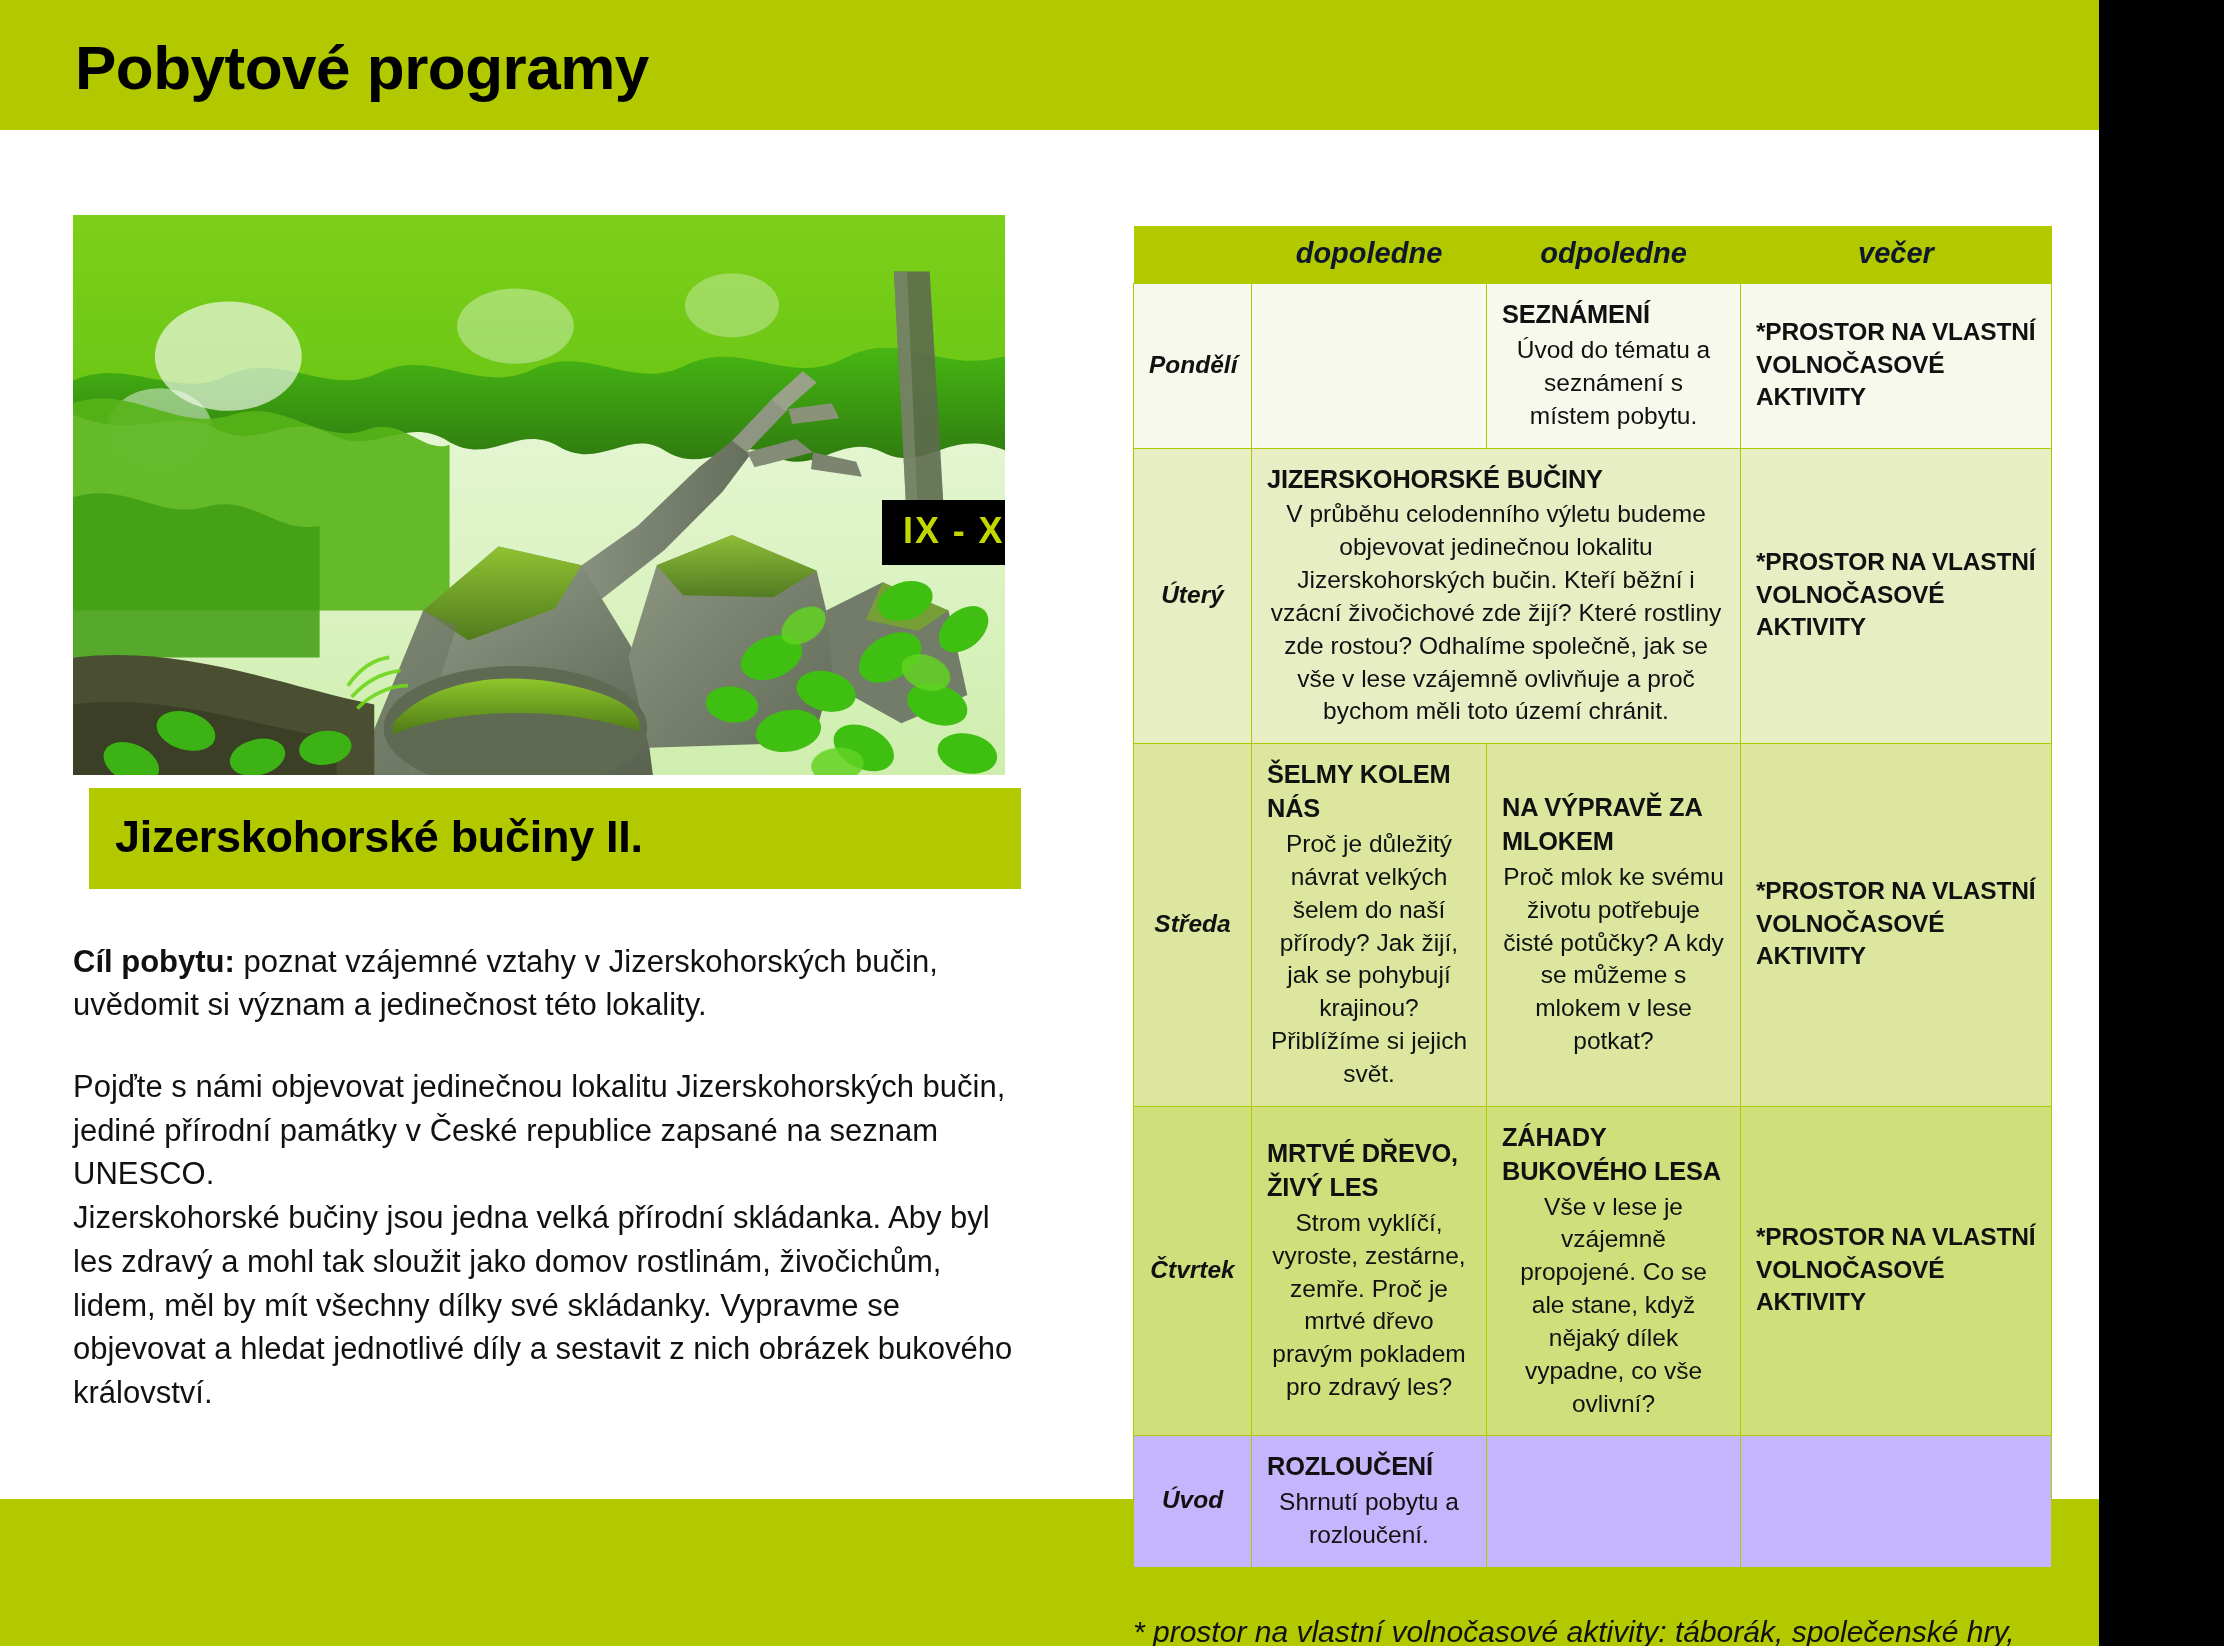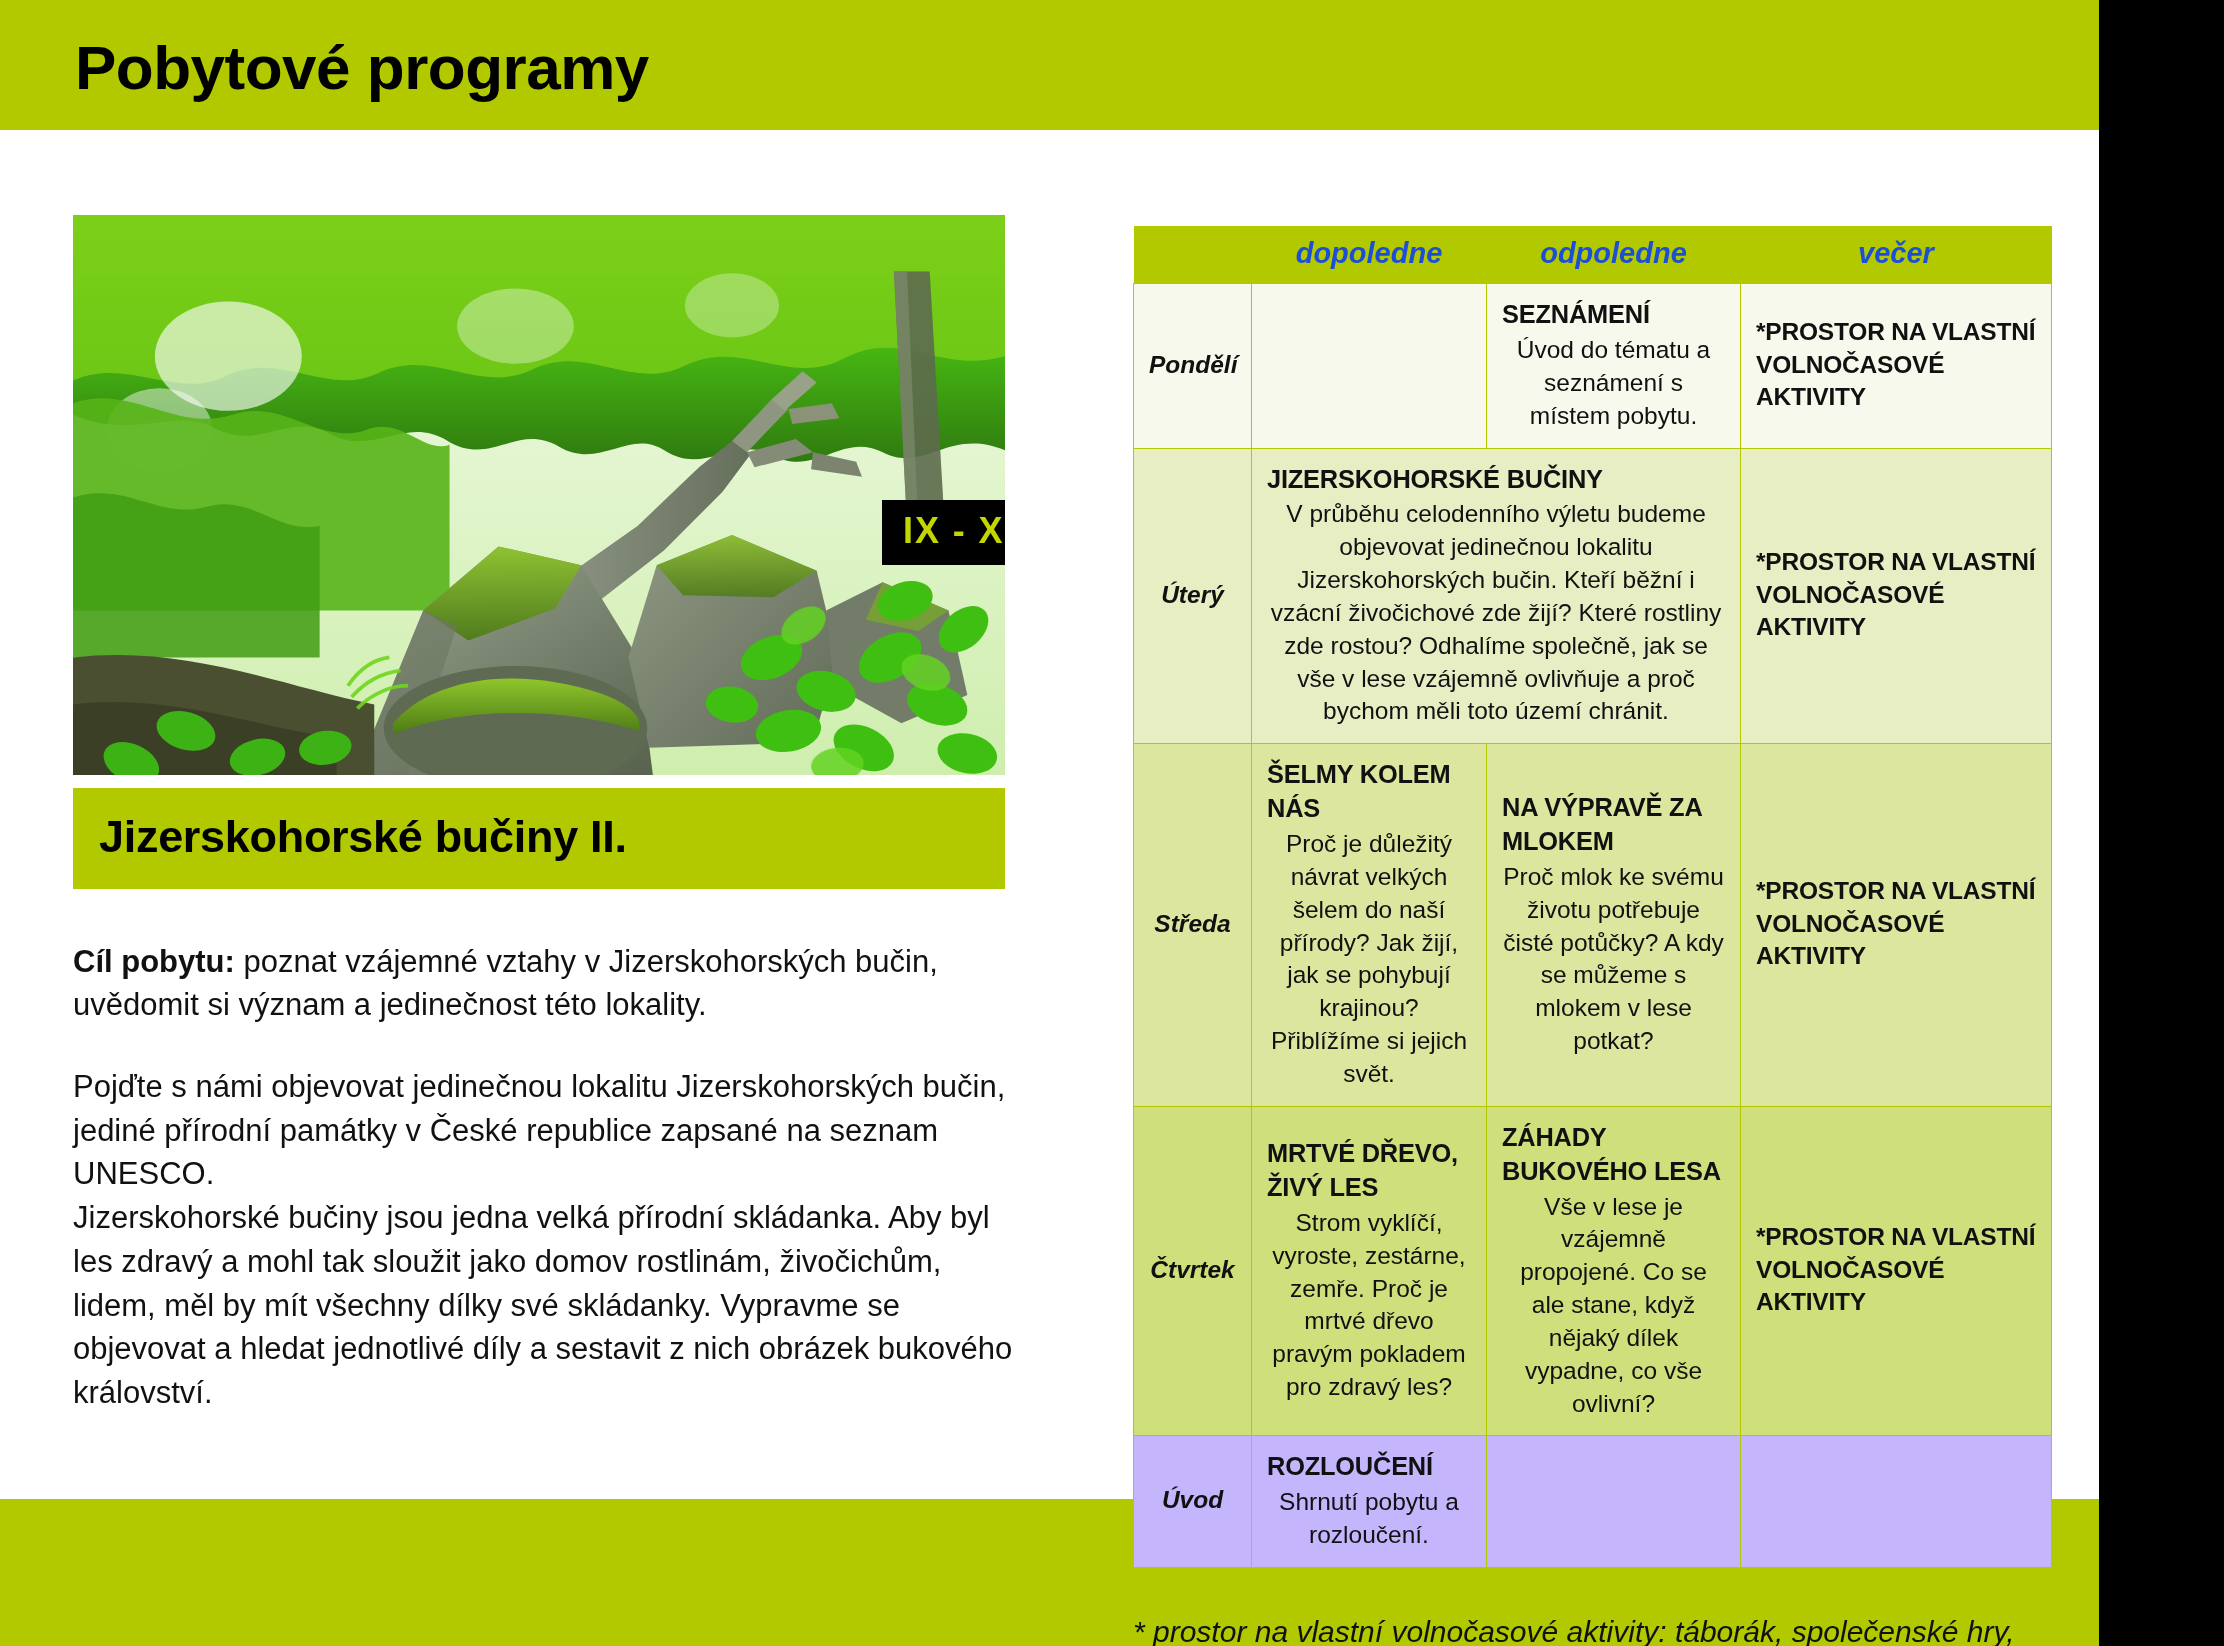--- a/index.html
+++ b/index.html
@@ -77,20 +77,21 @@
     padding:10.4px 21px 12.2px 21px;
     white-space:nowrap;
     z-index:4;
   }
   .photo-caption{
     width:932px;
     background:#b2c900;
     box-sizing:border-box;
     padding:22.6px 26px 26px 26px;
     margin-top:13px;
+    margin-left:16px;
   }
   .photo-caption-text{
     font-size:45px;font-weight:bold;color:#000;
     letter-spacing:-0.3px;
   }
 
   .body-copy{
     margin-top:51px;
     width:942px;
     font-size:31px;
@@ -110,21 +111,21 @@
     width:918px;
     table-layout:fixed;
   }
   table.sched col.c0{width:118px;}
   table.sched col.c1{width:235px;}
   table.sched col.c2{width:254px;}
   table.sched col.c3{width:311px;}
 
   table.sched th{
     background:#b2c900;
-    color:#1d4ed8;
+    color:#0f172a;
     font-style:italic;
     font-weight:bold;
     font-size:29px;
     padding:11.3px 0 13px 0;
     text-align:center;
     border:none;
   }
   table.sched th.blank{background:#b2c900;}
 
   table.sched td{

